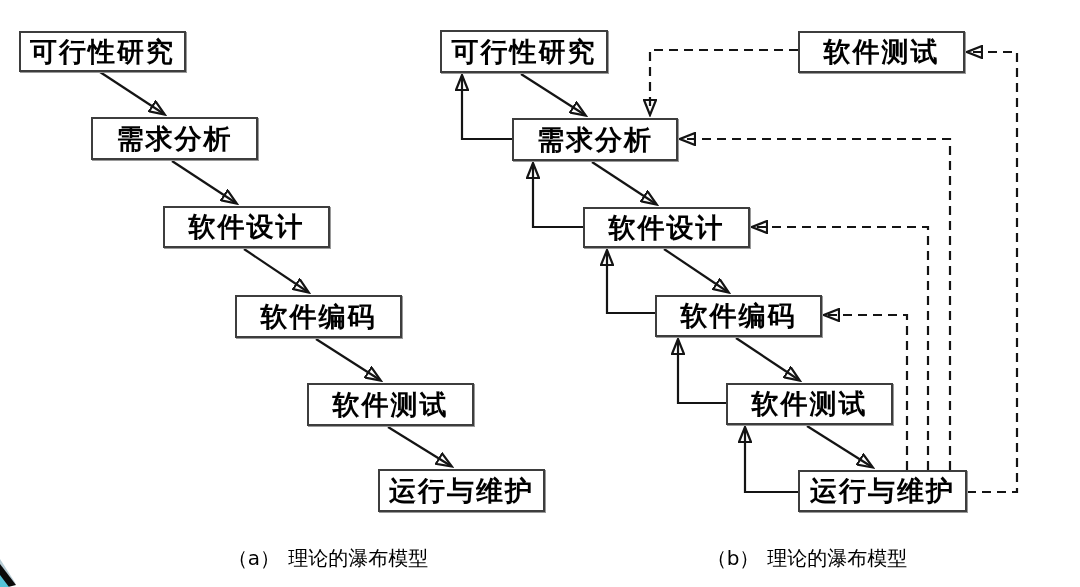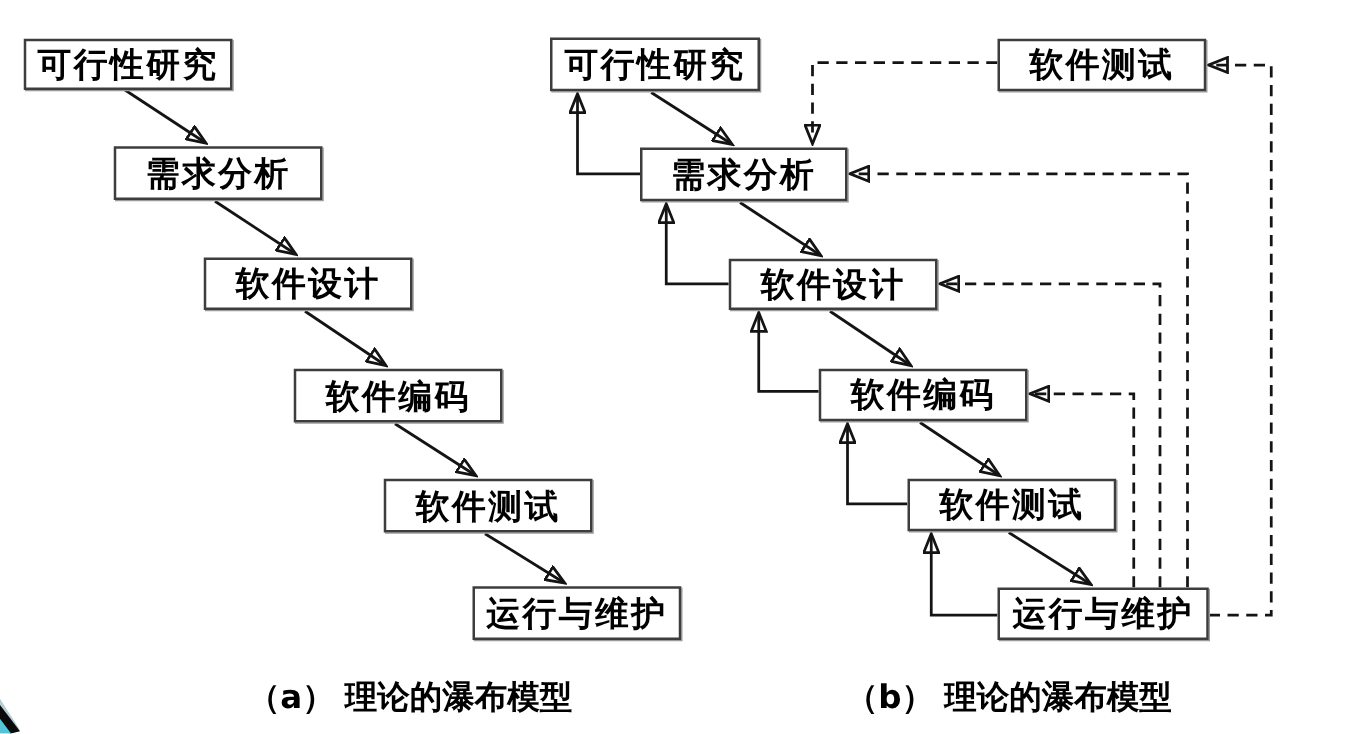--- a/index.html
+++ b/index.html
@@ -15,21 +15,21 @@
   .stage-box{
     position:absolute;box-sizing:border-box;background:var(--box-fill);
     border:2px solid var(--box-border);display:flex;align-items:center;justify-content:center;
     box-shadow:1px 1px 0 #9a9a9a;
   }
   .stage-box span{
     font-size:27px;font-weight:bold;color:var(--text);letter-spacing:2px;white-space:nowrap;
   }
   .caption{
     position:absolute;transform:translateX(-50%);white-space:nowrap;
-    font-size:26px;font-weight:bold;color:var(--text);line-height:30px;text-align:right;
+    font-size:20px;font-weight:normal;color:var(--text);line-height:30px;text-align:right;
   }
   .caption .idx{margin-right:8px;}
   line,path,polyline{stroke:var(--line);stroke-width:2.2;fill:none;}
   .dashed{stroke-dasharray:9 6;}
 </style>
 </head>
 <body>
 
 <div class="canvas">
 

